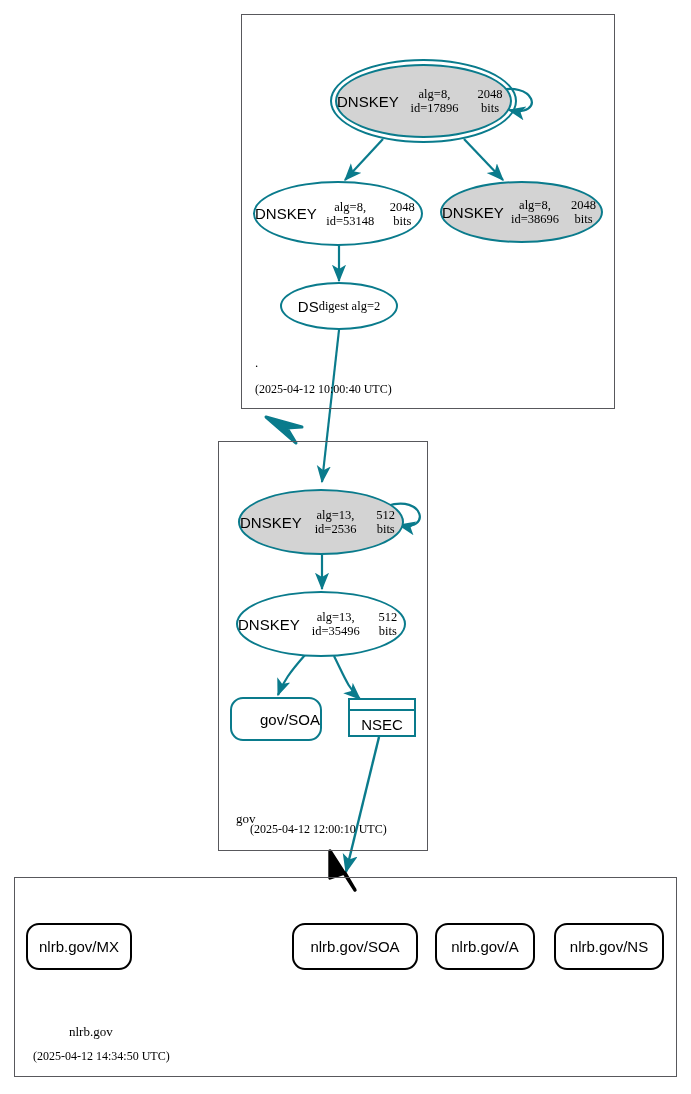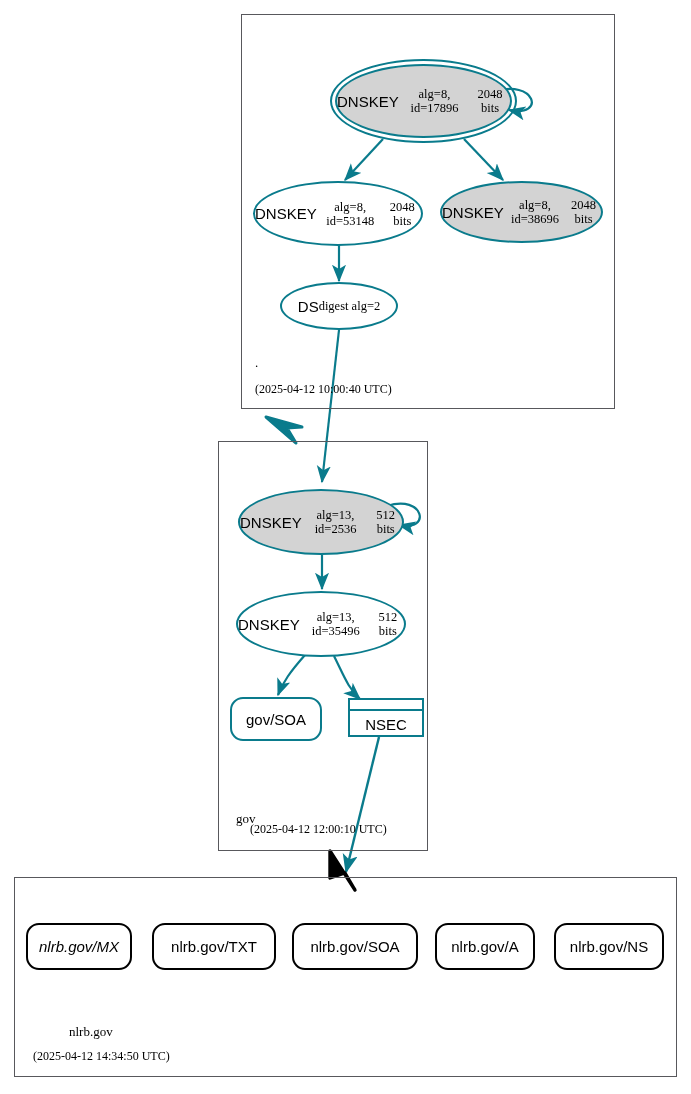--- a/index.html
+++ b/index.html
@@ -76,20 +76,21 @@
     border-radius: 50%;
     background: transparent;
     box-sizing: border-box;
   }
 
   
   .rrset-teal {
     border: 2px solid #0a7b8c;
     border-radius: 13px;
     background: #ffffff;
+    justify-content: flex-end;
   }
   
   .rrset-black {
     border: 2.4px solid #000000;
     border-radius: 13px;
     background: #ffffff;
   }
   .rrset-black .t1 { font-size: 15px; }
 
   
@@ -214,34 +215,31 @@
   <div class="node ell white" style="left:236px; top:591px; width:170px; height:66px;">
     <div class="t1">DNSKEY</div>
     <div class="t2">alg=13, id=35496</div>
     <div class="t3">512 bits</div>
   </div>
 
   <div class="node rrset-teal" style="left:230px; top:697px; width:92px; height:44px;">
     <div class="t1">gov/SOA</div>
   </div>
 
-  <div class="node nsec" style="left:348px; top:698px; width:76px; height:39px;">
+  <div class="node nsec" style="left:348px; top:698px; width:68px; height:39px;">
     <div class="bar"></div>
     <div class="body">NSEC</div>
   </div>
 
   <div class="zone-box" style="left:14px; top:877px; width:663px; height:200px;"></div>
   <div class="zone-label zone-name" style="left:33px; top:1024px;margin-left:36px;">nlrb.gov</div>
   <div class="zone-label zone-time" style="left:33px; top:1049px;">(2025-04-12 14:34:50 UTC)</div>
 
-  <div class="node rrset-black" style="left:26px; top:923px; width:106px; height:47px;font-style:italic;">
+  <div class="node rrset-black" style="left:26px; top:923px; width:106px; height:47px;">
     <div class="t1">nlrb.gov/MX</div>
-  </div>
-  <div class="node rrset-black" style="left:152px; top:923px; width:124px; height:47px;">
-    <div class="t1">nlrb.gov/TXT</div>
   </div>
   <div class="node rrset-black" style="left:292px; top:923px; width:126px; height:47px;">
     <div class="t1">nlrb.gov/SOA</div>
   </div>
   <div class="node rrset-black" style="left:435px; top:923px; width:100px; height:47px;">
     <div class="t1">nlrb.gov/A</div>
   </div>
   <div class="node rrset-black" style="left:554px; top:923px; width:110px; height:47px;">
     <div class="t1">nlrb.gov/NS</div>
   </div>

